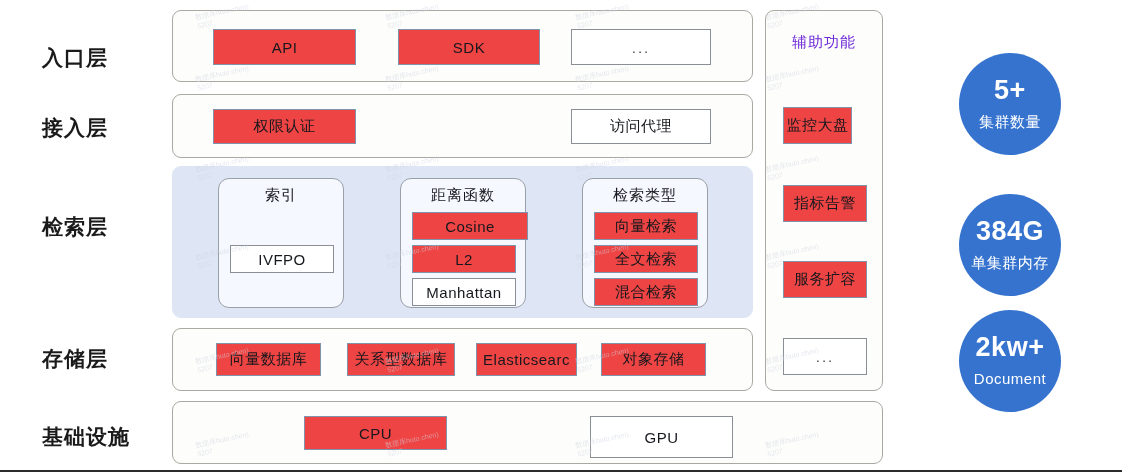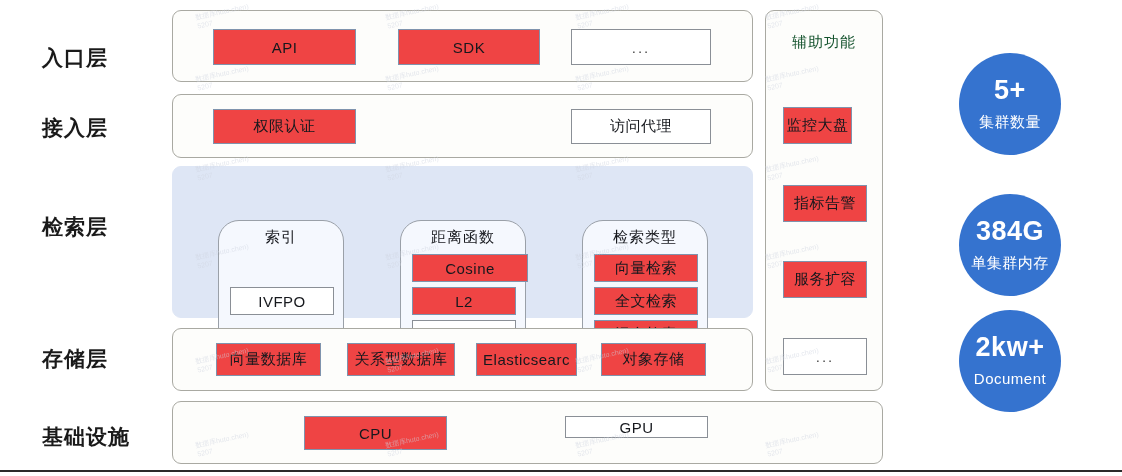--- a/index.html
+++ b/index.html
@@ -59,42 +59,41 @@
     font-size:15px;
     letter-spacing:2px;
     color:#4a4a4a;
   }
 
   
   .subgroup{
     position:absolute;
     box-sizing:border-box;
     border:1.4px solid #9aa0a8;
-    border-radius:21px;
+    border-radius:11px;
     background:#f5f8fe;
-    margin-top:42px;
   }
   .subgroup-title{
     position:absolute;
     left:0;right:0;
     top:7px;
     text-align:center;
     font-size:15px;
     color:#16181d;
     letter-spacing:1px;
   }
 
   
   .aux-title{
     position:absolute;
     left:0;right:0;
     top:22px;
     text-align:center;
     font-size:15px;
-    color:#14532d;
+    color:#6d28d9;
     letter-spacing:1px;
   }
 
   
   .stat{
     position:absolute;
     border-radius:50%;
     background:#3573cf;
     display:flex;
     flex-direction:column;
@@ -184,21 +183,21 @@
 
   <div class="panel" style="left:172px;top:328px;width:581px;height:63px">
     <div class="node fill" style="left:43px;top:14px;width:105px;height:33px">向量数据库</div>
     <div class="node fill" style="left:174px;top:14px;width:108px;height:33px">关系型数据库</div>
     <div class="node fill" style="left:303px;top:14px;width:101px;height:33px">Elasticsearc</div>
     <div class="node fill" style="left:428px;top:14px;width:105px;height:33px">对象存储</div>
   </div>
 
   <div class="panel" style="left:172px;top:401px;width:711px;height:63px">
     <div class="node fill" style="left:131px;top:14px;width:143px;height:34px">CPU</div>
-    <div class="node" style="left:392px;top:14px;width:143px;height:22px">GPU</div>
+    <div class="node" style="left:417px;top:14px;width:143px;height:42px">GPU</div>
   </div>
 
   <div class="panel" style="left:765px;top:10px;width:118px;height:381px">
     <div class="aux-title">辅助功能</div>
     <div class="node fill" style="left:17px;top:96px;width:69px;height:37px">监控大盘</div>
     <div class="node fill" style="left:17px;top:174px;width:84px;height:37px">指标告警</div>
     <div class="node fill" style="left:17px;top:250px;width:84px;height:37px">服务扩容</div>
     <div class="node ellipsis" style="left:17px;top:327px;width:84px;height:37px">...</div>
   </div>
 

